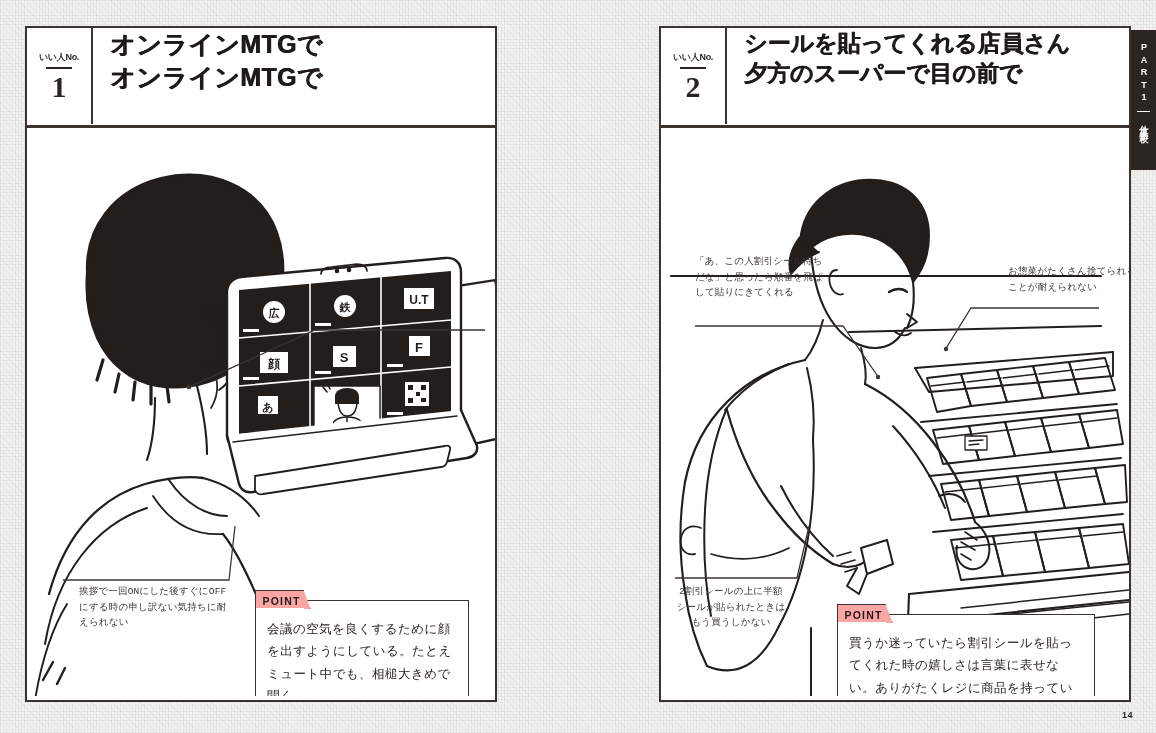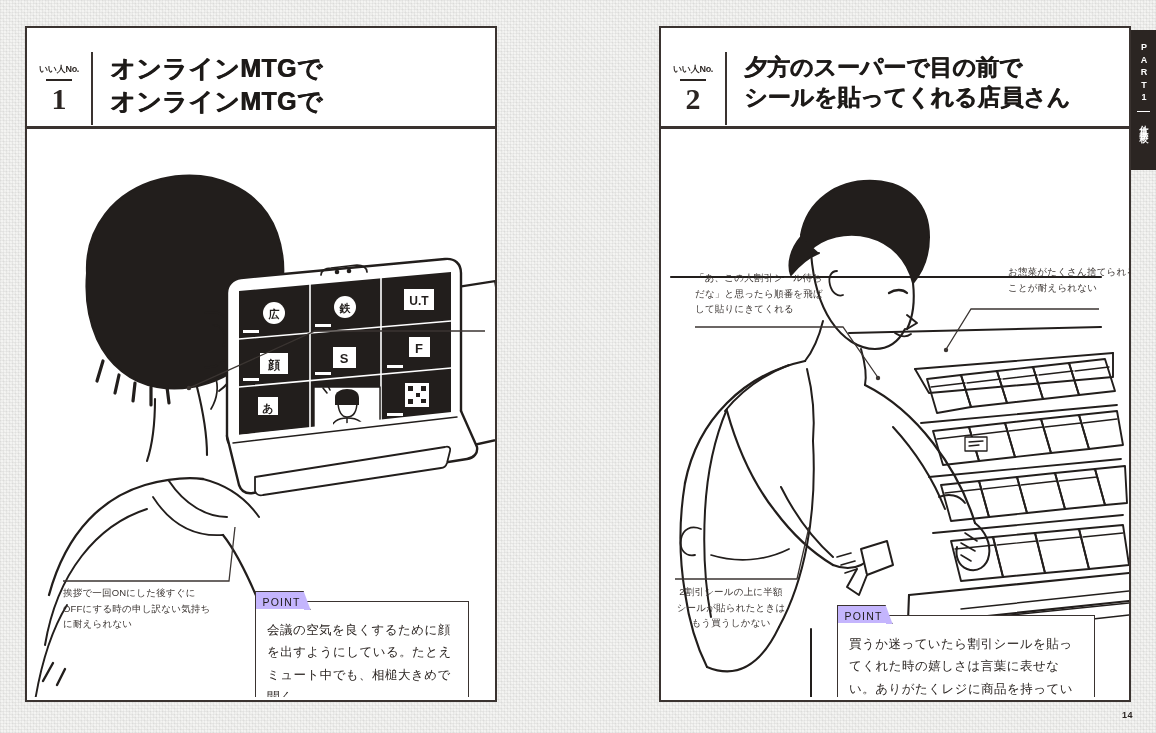--- a/index.html
+++ b/index.html
@@ -41,24 +41,23 @@
     left: 659px;
     top: 26px;
     width: 472px;
     height: 676px;
     border: 2px solid #3a3330;
   }
 
   
   .hdr {
     position: relative;
-    height: 73px;
+    height: 96px;
     display: flex;
     align-items: stretch;
-    margin-top: 24px;
   }
   .hdr-num {
     width: 66px;
     flex: none;
     border-right: 2px solid #3a3330;
     display: flex;
     flex-direction: column;
     align-items: center;
     justify-content: center;
     padding-top: 2px;
@@ -138,27 +137,27 @@
     border: 1.5px solid #3a3330;
     background: #fff;
     box-sizing: border-box;
     padding: 17px 11px 10px 11px;
   }
   .point-tab {
     position: absolute;
     top: -11px;
     left: -1.5px;
     height: 19px;
-    background: #c4b5fd;
+    background: #fca5a5;
     border: 1.5px solid #3a3330;
     border-bottom: none;
     box-sizing: border-box;
     padding: 2px 9px 0 7px;
     font-size: 10.5px;
-    font-weight: normal;
+    font-weight: bold;
     letter-spacing: 1.2px;
     color: #1d1a18;
     line-height: 16px;
     clip-path: polygon(0 0, calc(100% - 7px) 0, 100% 100%, 0 100%);
   }
   .point-tab-cover {
     position: absolute;
     top: 6.5px;
     left: 0px;
     height: 2px;
@@ -376,21 +375,21 @@
 
           <path d="M206 318 L 430 292" stroke-width="1.5"></path>
         </g>
       </svg>
 
       <svg class="leader" style="position:absolute; left:160px; top:186px;" width="300" height="80" viewBox="0 0 300 80">
         <path d="M0 78 L 128 20 L 298 20" fill="none" stroke="#3b3532" stroke-width="1.3"></path>
         <circle cx="2" cy="77" r="2.2" fill="#3b3532" stroke="none"></circle>
       </svg>
 
-      <div class="anno" style="left:36px; top:460px; width:152px;">
+      <div class="anno" style="left:52px; top:460px; width:152px;font-family:Liberation Mono, monospace;">
         <span>挨拶で一回ONにした後すぐにOFFにする時の申し訳ない気持ちに耐えられない</span>
       </div>
       <svg class="leader" style="position:absolute; left:32px; top:400px;" width="180" height="58" viewBox="0 0 180 58">
         <path d="M4 56 L 170 56 L 176 2" fill="none" stroke="#3b3532" stroke-width="1.3"></path>
       </svg>
 
       <div class="point-box" style="left:228px; top:476px; width:214px; height:100px;">
         <div class="point-tab">POINT</div>
         <div class="point-tab-cover" style="width:48px;"></div>
         <div class="point-text">会議の空気を良くするために顔を出すようにしている。たとえミュート中でも、相槌大きめで聞く。</div>
@@ -401,22 +400,22 @@
 
   <div class="page page-right">
 
     <div class="hdr">
       <div class="hdr-num">
         <div class="hdr-num-label">いい人No.</div>
         <div class="hdr-num-rule"></div>
         <div class="hdr-num-value">2</div>
       </div>
       <div class="hdr-title">
+        <div class="hdr-title-line small">シールを貼ってくれる店員さん</div>
         <div class="hdr-title-line small">夕方のスーパーで目の前で</div>
-        <div class="hdr-title-line small">シールを貼ってくれる店員さん</div>
       </div>
       <div class="hdr-rule"></div>
     </div>
 
     <div class="body">
 
       <svg width="468" height="576" viewBox="0 0 468 576" style="position:absolute; left:0; top:0;">
         <g fill="none" stroke="#221e1c" stroke-width="2.1" stroke-linecap="round" stroke-linejoin="round">
 
           <path d="M10 152 L 440 152" stroke-width="2.2"></path>
@@ -541,21 +540,21 @@
           <g stroke-width="1.3">
             <rect x="304" y="312" width="22" height="14" fill="#ffffff"></rect>
             <path d="M308 317 L 322 316 M 308 321 L 318 320"></path>
           </g>
 
           <path d="M248 470 L 244 576" stroke-width="2.1"></path>
           <path d="M150 504 L 150 576" stroke-width="2.0"></path>
         </g>
       </svg>
 
-      <div class="anno" style="left:34px; top:145px; width:136px;">
+      <div class="anno" style="left:34px; top:129px; width:136px;">
         <span>「あ、この人割引シール待ちだな」と思ったら順番を飛ばして貼りにきてくれる</span>
       </div>
       <svg class="leader" style="position:absolute; left:32px; top:196px;" width="190" height="70" viewBox="0 0 190 70">
         <path d="M2 6 L 150 6 L 186 58" fill="none" stroke="#3b3532" stroke-width="1.3"></path>
         <circle cx="185" cy="57" r="2.2" fill="#3b3532" stroke="none"></circle>
       </svg>
 
       <div class="anno" style="left:299px; top:139px; width:130px;margin-left:48px;">
         <span>お惣菜がたくさん捨てられることが耐えられない</span>
       </div>

